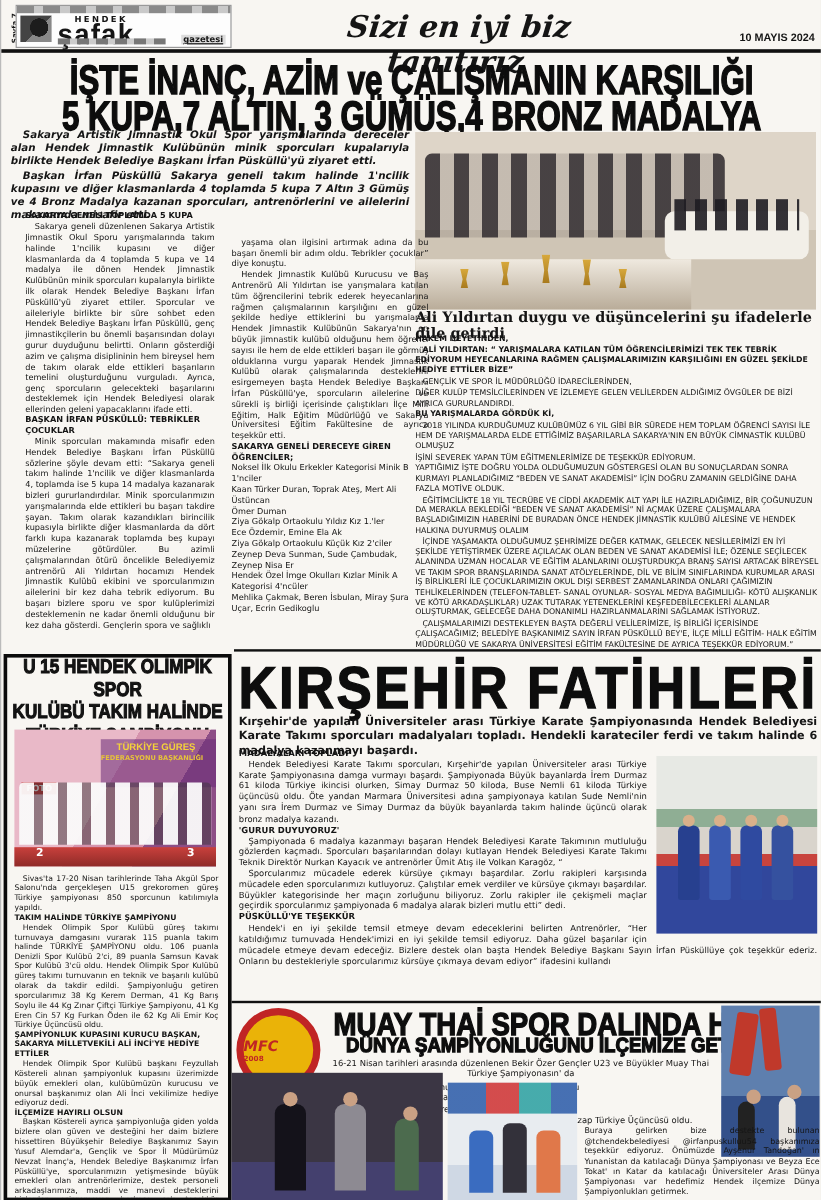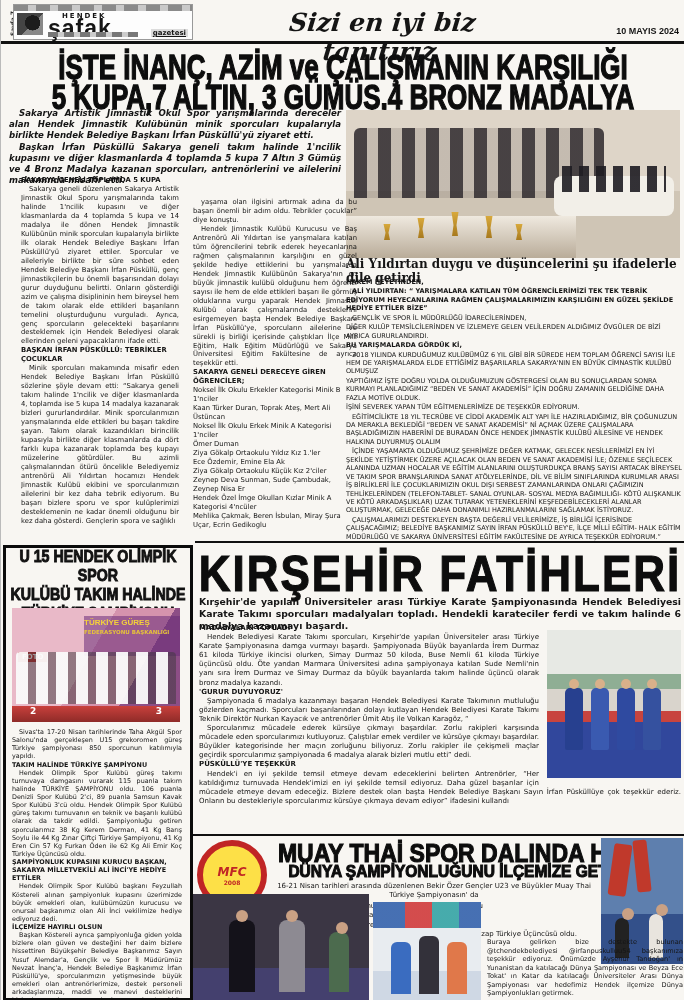--- a/index.html
+++ b/index.html
@@ -54,43 +54,43 @@
   .colA p,.colB p{margin:0;text-indent:8px;}
   .sub{font-weight:bold;text-indent:0 !important;text-align:left;}
   .res{margin:0 !important;text-indent:0 !important;text-align:left;}
   
   .u15{left:2px;top:545px;width:184px;height:450px;border:3px solid #0b0b0b;background:#f8f6f2;overflow:hidden;}
   .u15 .hlbox{font-family:"Liberation Sans",sans-serif;font-weight:bold;text-align:center;font-size:14.5px;
               line-height:1.15;-webkit-text-stroke:.8px #0d0d0d;margin:4px 2px 2px 2px;transform:scale(.98,1.15);}
   .photo-wrestle{position:absolute;left:6px;top:60px;width:168px;height:114px;
        background:linear-gradient(120deg,#e9b9c8 0 45%,#d593ad 45% 70%,#8d4e86 70%);}
   .wr-band{position:absolute;right:0;top:8px;width:96px;height:40px;background:rgba(106,44,120,.55);}
-  .wr-t1{position:absolute;right:4px;top:10px;width:92px;color:#f4d23a;font-weight:bold;font-size:8px;font-family:"Liberation Sans",sans-serif;}
+  .wr-t1{position:absolute;right:4px;top:10px;width:92px;color:#f4d23a;font-weight:bold;font-size:8px;font-family:"Liberation Sans",sans-serif;text-align:center;}
   .wr-t2{position:absolute;right:4px;top:21px;width:92px;color:#e6c23a;font-weight:bold;font-size:5.5px;}
   .wr-crowd{position:absolute;left:4px;bottom:18px;width:160px;height:52px;
         background:repeating-linear-gradient(90deg,rgba(250,250,250,.95) 0 12px,rgba(60,55,60,.5) 12px 20px);border-radius:4px 4px 0 0;}
   .wr-podium{position:absolute;left:0;bottom:0;width:100%;height:16px;background:linear-gradient(180deg,#c8403c,#8f2b28);
         color:#fff;font-weight:bold;font-size:9px;display:flex;justify-content:space-between;padding:0 18px;box-sizing:border-box;}
   .wr-foto{position:absolute;left:6px;top:44px;background:#c02525;color:#fff;font-weight:bold;font-size:7px;padding:1px 4px;}
   .u15-body{position:absolute;left:6px;top:180px;width:170px;font-size:6.4px;line-height:1.27;text-align:justify;}
   .u15-body p{margin:0;text-indent:7px;}
   
   .rule-mid{left:194px;top:541px;width:490px;height:2px;background:#111;}
   .kir-hl{left:194px;top:546px;width:490px;font-size:44px;transform:scale(1,1.12);transform-origin:center top;letter-spacing:2px;}
   .kir-lede{left:198px;top:596px;width:482px;font-size:9.3px;font-weight:bold;line-height:1.3;text-align:justify;}
   .kir-body{left:198px;top:624px;width:482px;font-size:7px;line-height:1.3;text-align:justify;}
   .kir-body p{margin:0;text-indent:8px;}
   .photo-karate{float:right;width:134px;height:148px;margin:6px 0 4px 8px;position:relative;
        background:linear-gradient(180deg,#e7e9e4 0 30%,#8fae94 30% 40%,#d9d4cc 40% 55%,#c8443e 55% 62%,#31479c 62% 100%);}
   .athlete{position:absolute;bottom:28px;width:18px;height:62px;background:#27408f;border-radius:5px 5px 2px 2px;}
   .athlete:before{content:"";position:absolute;left:4px;top:-9px;width:10px;height:10px;border-radius:50%;background:#d9b08a;}
   
   .rule-bot{left:192px;top:834px;width:492px;height:2px;background:#111;}
-  .mfc{left:196px;top:840px;width:58px;height:58px;border-radius:50%;background:#fde047;border:6px solid #c02525;
-       display:flex;align-items:center;justify-content:center;flex-direction:column;}
+  .mfc{left:196px;top:840px;width:58px;height:58px;border-radius:50%;background:#eab308;border:6px solid #c02525;
+       display:flex;align-items:flex-start;justify-content:center;flex-direction:column;}
   .mfc .t{color:#c02525;font-weight:bold;font-size:12px;font-style:italic;}
   .mfc .y{color:#c02525;font-weight:bold;font-size:6px;}
   .mt-hl1{left:262px;top:838px;width:420px;font-size:23px;transform:scale(1,1.15);transform-origin:center top;}
   .mt-hl2{left:262px;top:862px;width:420px;font-size:15.5px;transform:scale(1,1.1);transform-origin:center top;}
   .mt-intro{left:268px;top:882px;width:330px;font-size:7px;line-height:1.35;text-align:center;}
   .mt-res{left:292px;top:902px;width:300px;font-size:7px;line-height:1.35;}
   .photo-ring2{left:600px;top:838px;width:82px;height:126px;background:linear-gradient(180deg,#5e7fae 0 60%,#33508a 60%);}
   .cloth{position:absolute;width:18px;height:52px;background:#c0392b;border-radius:3px;}
   .photo-boxing{left:192px;top:894px;width:176px;height:106px;background:linear-gradient(180deg,#3b3644 0 70%,#44406e 70%);}
   .boxer{position:absolute;bottom:8px;width:26px;height:72px;border-radius:8px 8px 0 0;}
@@ -140,40 +140,39 @@
   </div>
 
   <div class="abs stmt-cap">Ali Yıldırtan duygu ve düşüncelerini şu ifadelerle dile getirdi</div>
   <div class="abs stmt">
     <div class="b">HAKEM HEYETİNDEN,</div>
     <div class="b i">ALİ YILDIRTAN: “ YARIŞMALARA KATILAN TÜM ÖĞRENCİLERİMİZİ TEK TEK TEBRİK EDİYORUM HEYECANLARINA RAĞMEN ÇALIŞMALARIMIZIN KARŞILIĞINI EN GÜZEL ŞEKİLDE HEDİYE ETTİLER BİZE”</div>
     <div class="i">GENÇLİK VE SPOR İL MÜDÜRLÜĞÜ İDARECİLERİNDEN,</div>
     <div>DİĞER KULÜP TEMSİLCİLERİNDEN VE İZLEMEYE GELEN VELİLERDEN ALDIĞIMIZ ÖVGÜLER DE BİZİ AYRICA GURURLANDIRDI.</div>
     <div class="b">BU YARIŞMALARDA GÖRDÜK Kİ,</div>
     <div class="i">2018 YILINDA KURDUĞUMUZ KULÜBÜMÜZ 6 YIL GİBİ BİR SÜREDE  HEM TOPLAM ÖĞRENCİ SAYISI İLE HEM DE YARIŞMALARDA ELDE ETTİĞİMİZ BAŞARILARLA SAKARYA'NIN EN BÜYÜK CİMNASTİK KULÜBÜ OLMUŞUZ</div>
+    <div>İŞİNİ SEVEREK YAPAN TÜM EĞİTMENLERİMİZE DE TEŞEKKÜR EDİYORUM.</div>
     <div>YAPTIĞIMIZ İŞTE DOĞRU YOLDA OLDUĞUMUZUN GÖSTERGESİ OLAN BU SONUÇLARDAN SONRA KURMAYI PLANLADIĞIMIZ “BEDEN VE SANAT AKADEMİSİ” İÇİN DOĞRU ZAMANIN GELDİĞİNE DAHA FAZLA MOTİVE OLDUK.</div>
-    <div>İŞİNİ SEVEREK YAPAN TÜM EĞİTMENLERİMİZE DE TEŞEKKÜR EDİYORUM.</div>
     <div class="i">EĞİTİMCİLİKTE 18 YIL TECRÜBE VE CİDDİ AKADEMİK ALT YAPI İLE HAZIRLADIĞIMIZ, BİR ÇOĞUNUZUN DA MERAKLA BEKLEDİĞİ “BEDEN VE SANAT AKADEMİSİ” Nİ AÇMAK ÜZERE ÇALIŞMALARA BAŞLADIĞIMIZIN HABERİNİ DE BURADAN ÖNCE HENDEK JİMNASTİK KULÜBÜ AİLESİNE VE HENDEK HALKINA DUYURMUŞ OLALIM</div>
     <div class="i">İÇİNDE YAŞAMAKTA OLDUĞUMUZ ŞEHRİMİZE DEĞER KATMAK, GELECEK NESİLLERİMİZİ EN İYİ ŞEKİLDE YETİŞTİRMEK ÜZERE AÇILACAK  OLAN BEDEN VE SANAT AKADEMİSİ İLE; ÖZENLE SEÇİLECEK ALANINDA UZMAN HOCALAR VE EĞİTİM ALANLARINI OLUŞTURDUKÇA BRANŞ SAYISI ARTACAK BİREYSEL VE TAKIM SPOR BRANŞLARINDA SANAT ATÖLYELERİNDE, DİL VE BİLİM SINIFLARINDA KURUMLAR ARASI İŞ BİRLİKLERİ İLE  ÇOCUKLARIMIZIN OKUL DIŞI SERBEST ZAMANLARINDA ONLARI ÇAĞIMIZIN TEHLİKELERİNDEN (TELEFON-TABLET- SANAL OYUNLAR- SOSYAL MEDYA BAĞIMLILIĞI- KÖTÜ ALIŞKANLIK VE KÖTÜ ARKADAŞLIKLAR)  UZAK TUTARAK YETENEKLERİNİ KEŞFEDEBİLECEKLERİ ALANLAR OLUŞTURMAK, GELECEĞE DAHA DONANIMLI HAZIRLANMALARINI SAĞLAMAK İSTİYORUZ.</div>
     <div class="i">ÇALIŞMALARIMIZI DESTEKLEYEN BAŞTA  DEĞERLİ VELİLERİMİZE, İŞ BİRLİĞİ İÇERİSİNDE ÇALIŞACAĞIMIZ; BELEDİYE BAŞKANIMIZ SAYIN İRFAN PÜSKÜLLÜ  BEY'E, İLÇE MİLLİ EĞİTİM- HALK EĞİTİM MÜDÜRLÜĞÜ VE SAKARYA ÜNİVERSİTESİ EĞİTİM FAKÜLTESİNE DE AYRICA TEŞEKKÜR EDİYORUM.”</div>
   </div>
 
   <div class="abs colA">
     <p class="sub">SAKARYA GENELİ TOPLAMDA 5 KUPA</p>
     <p>Sakarya geneli düzenlenen Sakarya Artistik Jimnastik Okul Sporu yarışmalarında takım halinde 1'ncilik kupasını ve diğer klasmanlarda da 4 toplamda 5 kupa ve 14 madalya ile dönen Hendek Jimnastik Kulübünün minik sporcuları kupalarıyla birlikte ilk olarak Hendek Belediye Başkanı İrfan Püsküllü'yü ziyaret ettiler. Sporcular ve aileleriyle birlikte bir süre sohbet eden Hendek Belediye Başkanı İrfan Püsküllü, genç jimnastikçilerin bu önemli başarısından dolayı gurur duyduğunu belirtti. Onların gösterdiği azim ve çalışma disiplininin hem bireysel hem de takım olarak elde ettikleri başarıların temelini oluşturduğunu vurguladı. Ayrıca, genç sporcuların gelecekteki başarılarını desteklemek için Hendek Belediyesi olarak ellerinden geleni yapacaklarını ifade etti.</p>
     <p class="sub">BAŞKAN İRFAN PÜSKÜLLÜ: TEBRİKLER ÇOCUKLAR</p>
     <p>Minik sporcuları makamında misafir eden Hendek Belediye Başkanı İrfan Püsküllü sözlerine şöyle devam etti: “Sakarya geneli takım halinde 1'ncilik ve diğer klasmanlarda 4, toplamda ise 5 kupa 14 madalya kazanarak bizleri gururlandırdılar. Minik sporcularımızın yarışmalarında elde ettikleri bu başarı takdire şayan. Takım olarak kazandıkları birincilik kupasıyla birlikte diğer klasmanlarda da dört farklı kupa kazanarak toplamda beş kupayı müzelerine götürdüler. Bu azimli çalışmalarından ötürü öncelikle Belediyemiz antrenörü Ali Yıldırtan hocamızı Hendek Jimnastik Kulübü ekibini ve sporcularımızın ailelerini bir kez daha tebrik ediyorum. Bu başarı bizlere sporu ve spor kulüplerimizi desteklemenin ne kadar önemli olduğunu bir kez daha gösterdi. Gençlerin spora ve sağlıklı</p>
   </div>
   <div class="abs colB">
     <p>yaşama olan ilgisini artırmak adına da bu başarı önemli bir adım oldu. Tebrikler çocuklar” diye konuştu.</p>
     <p>Hendek Jimnastik Kulübü Kurucusu ve Baş Antrenörü Ali Yıldırtan ise yarışmalara katılan tüm öğrencilerini tebrik ederek heyecanlarına rağmen çalışmalarının karşılığını en güzel şekilde hediye ettiklerini bu yarışmalarda Hendek Jimnastik Kulübünün Sakarya'nın en büyük jimnastik kulübü olduğunu hem öğrenci sayısı ile hem de elde ettikleri başarı ile görmüş olduklarına vurgu yaparak Hendek Jimnastik Kulübü olarak çalışmalarında desteklerini esirgemeyen başta Hendek Belediye Başkanı İrfan Püsküllü'ye, sporcuların ailelerine ve sürekli iş birliği içerisinde çalıştıkları İlçe Milli Eğitim, Halk Eğitim Müdürlüğü ve Sakarya Üniversitesi Eğitim Fakültesine de ayrıca teşekkür etti.</p>
     <p class="sub">SAKARYA GENELİ DERECEYE GİREN ÖĞRENCİLER;</p>
     <p class="res">Noksel İlk Okulu Erkekler Kategorisi Minik B 1'nciler</p>
     <p class="res">Kaan Türker Duran, Toprak Ateş, Mert Ali Üstüncan</p>
-    <p class="res">Noksel İlk Okulu Erkek  Minik A Kategorisi 1'nciler</p>
     <p class="res">Ömer Duman</p>
     <p class="res">Ziya Gökalp Ortaokulu Yıldız Kız 1.'ler</p>
     <p class="res">Ece Özdemir, Emine Ela Ak</p>
     <p class="res">Ziya Gökalp Ortaokulu Küçük Kız 2'ciler</p>
     <p class="res">Zeynep Deva Sunman, Sude Çambudak, Zeynep Nisa Er</p>
     <p class="res">Hendek Özel İmge Okulları Kızlar Minik A Kategorisi 4'ncüler</p>
     <p class="res">Mehlika Çakmak, Beren İsbulan, Miray Şura Uçar, Ecrin Gedikoglu</p>
   </div>
 
   <div class="abs u15">

